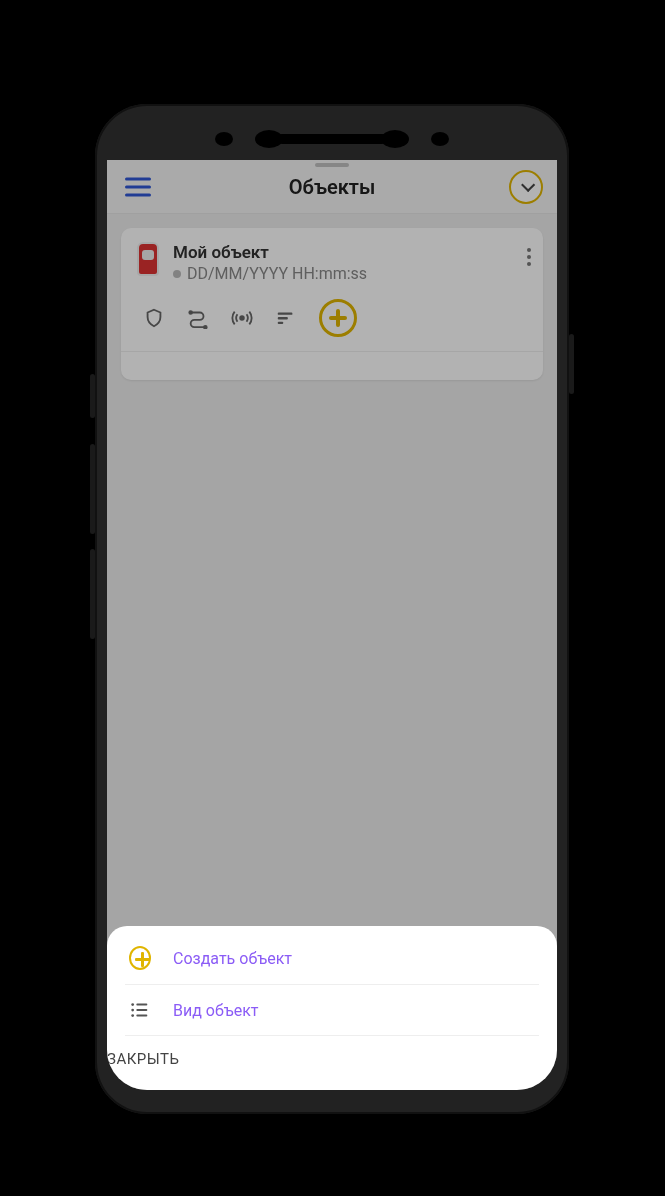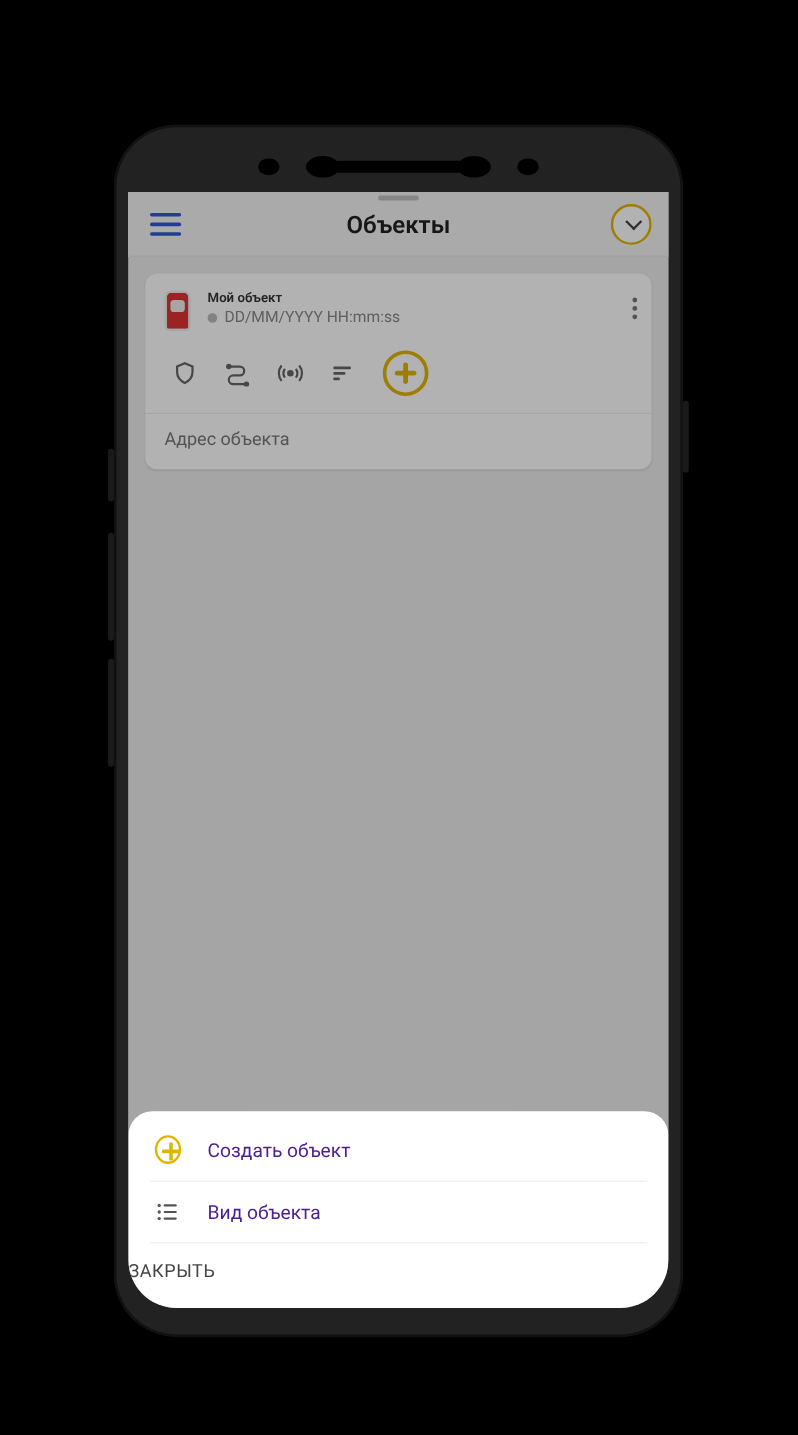--- a/index.html
+++ b/index.html
@@ -99,22 +99,22 @@
     background: linear-gradient(#d33, #d33);
     border-radius:6px 6px 4px 4px;
     border:2px solid #f0f0f0;
     position:relative;
     margin-right:14px;
   }
   .obj-icon::before {
     content:""; position:absolute; left:3px; right:3px; top:6px; height:10px;
     background:#eee; border-radius:3px;
   }
-  .obj-title { font-size:11px; font-weight:600; color:#333; }
-  .obj-sub { font-size:13px; color:#888; display:flex; align-items:center; gap:6px; margin-top:2px;}
+  .obj-title { font-size:17px; font-weight:600; color:#333; }
+  .obj-sub { font-size:16px; color:#888; display:flex; align-items:center; gap:6px; margin-top:2px;}
   .status-dot { width:8px; height:8px; border-radius:50%; background:#bbb; display:inline-block; }
   .more-dots {
     position:absolute; right:12px; top:20px;
     display:flex; flex-direction:column; gap:3px;
   }
   .more-dots span { width:4px; height:4px; background:#777; border-radius:50%; }
 
   .icon-row { display:flex; align-items:center; gap:22px; margin:16px 0 14px 6px; }
   .ic { width:22px; height:22px; display:flex; align-items:center; justify-content:center; color:#666; }
   .ic svg { width:100%; height:100%; }
@@ -136,21 +136,21 @@
   .sheet {
     position:absolute; left:0; right:0; bottom:0;
     background:#fff;
     border-radius:20px 20px 40px 40px;
     z-index:10;
     padding:6px 0 4px 0;
   }
   .sheet-row {
     display:flex; align-items:center;
     padding:14px 22px;
-    font-size:16px; color:#4c1d95;
+    font-size:16px; color:#8b5cf6;
     gap:22px;
   }
   .sheet-sep { height:1px; background:#eee; margin:0 18px; }
   .sheet-ic { width:22px; height:22px; display:flex; align-items:center; justify-content:center; flex:0 0 22px; }
   .sheet-ic svg { width:100%; height:100%; }
   .sheet-close {
     text-align:left; padding:14px 0 18px 0;
     font-size:15px; color:#444; letter-spacing:0.5px;
   }
   .sheet-ic.add {
@@ -240,21 +240,20 @@
                   <rect x="3" y="11" width="11" height="2.5" rx="1"></rect>
                   <rect x="3" y="16" width="6" height="2.5" rx="1"></rect>
                 </svg>
             </div>
             <div class="add-circ">
               <div class="plus"></div>
             </div>
           </div>
 
           <div class="card-divider"></div>
-          <div class="address">Адрес объекта</div>
         </div>
 
       </div>
 
       <div class="dim-overlay"></div>
 
       <div class="sheet">
 
         <div class="sheet-row">
           <div class="sheet-ic add"></div>
@@ -266,21 +265,21 @@
           <div class="sheet-ic">
             <svg viewBox="0 0 24 24" fill="#555">
                 <circle cx="4" cy="6" r="1.5"></circle>
                 <rect x="8" y="5" width="12" height="2" rx="1"></rect>
                 <circle cx="4" cy="12" r="1.5"></circle>
                 <rect x="8" y="11" width="12" height="2" rx="1"></rect>
                 <circle cx="4" cy="18" r="1.5"></circle>
                 <rect x="8" y="17" width="12" height="2" rx="1"></rect>
               </svg>
           </div>
-          <span>Вид объекта</span>
+          <span>Вид объект</span>
         </div>
         <div class="sheet-sep"></div>
 
 
         <div class="sheet-close">ЗАКРЫТЬ</div>
       </div>
 
     </div>
   </div>
 </div>

